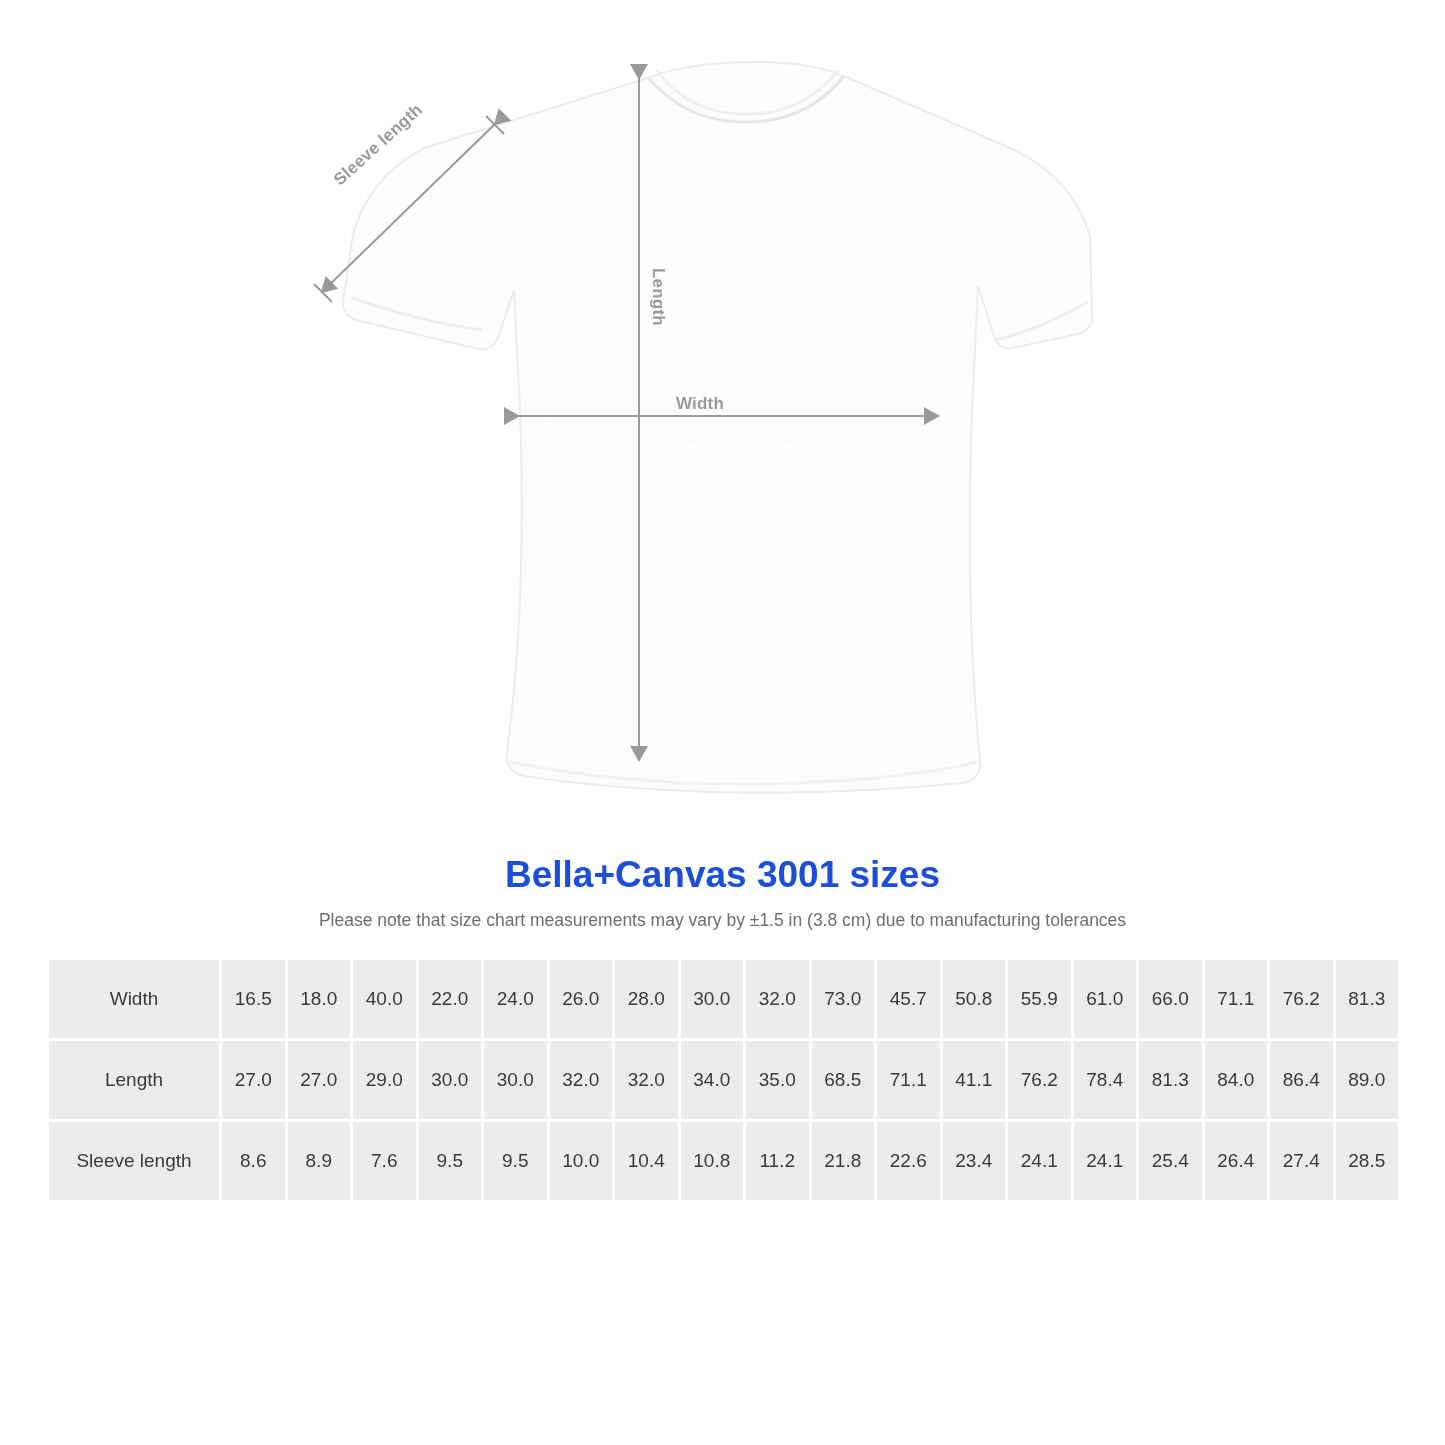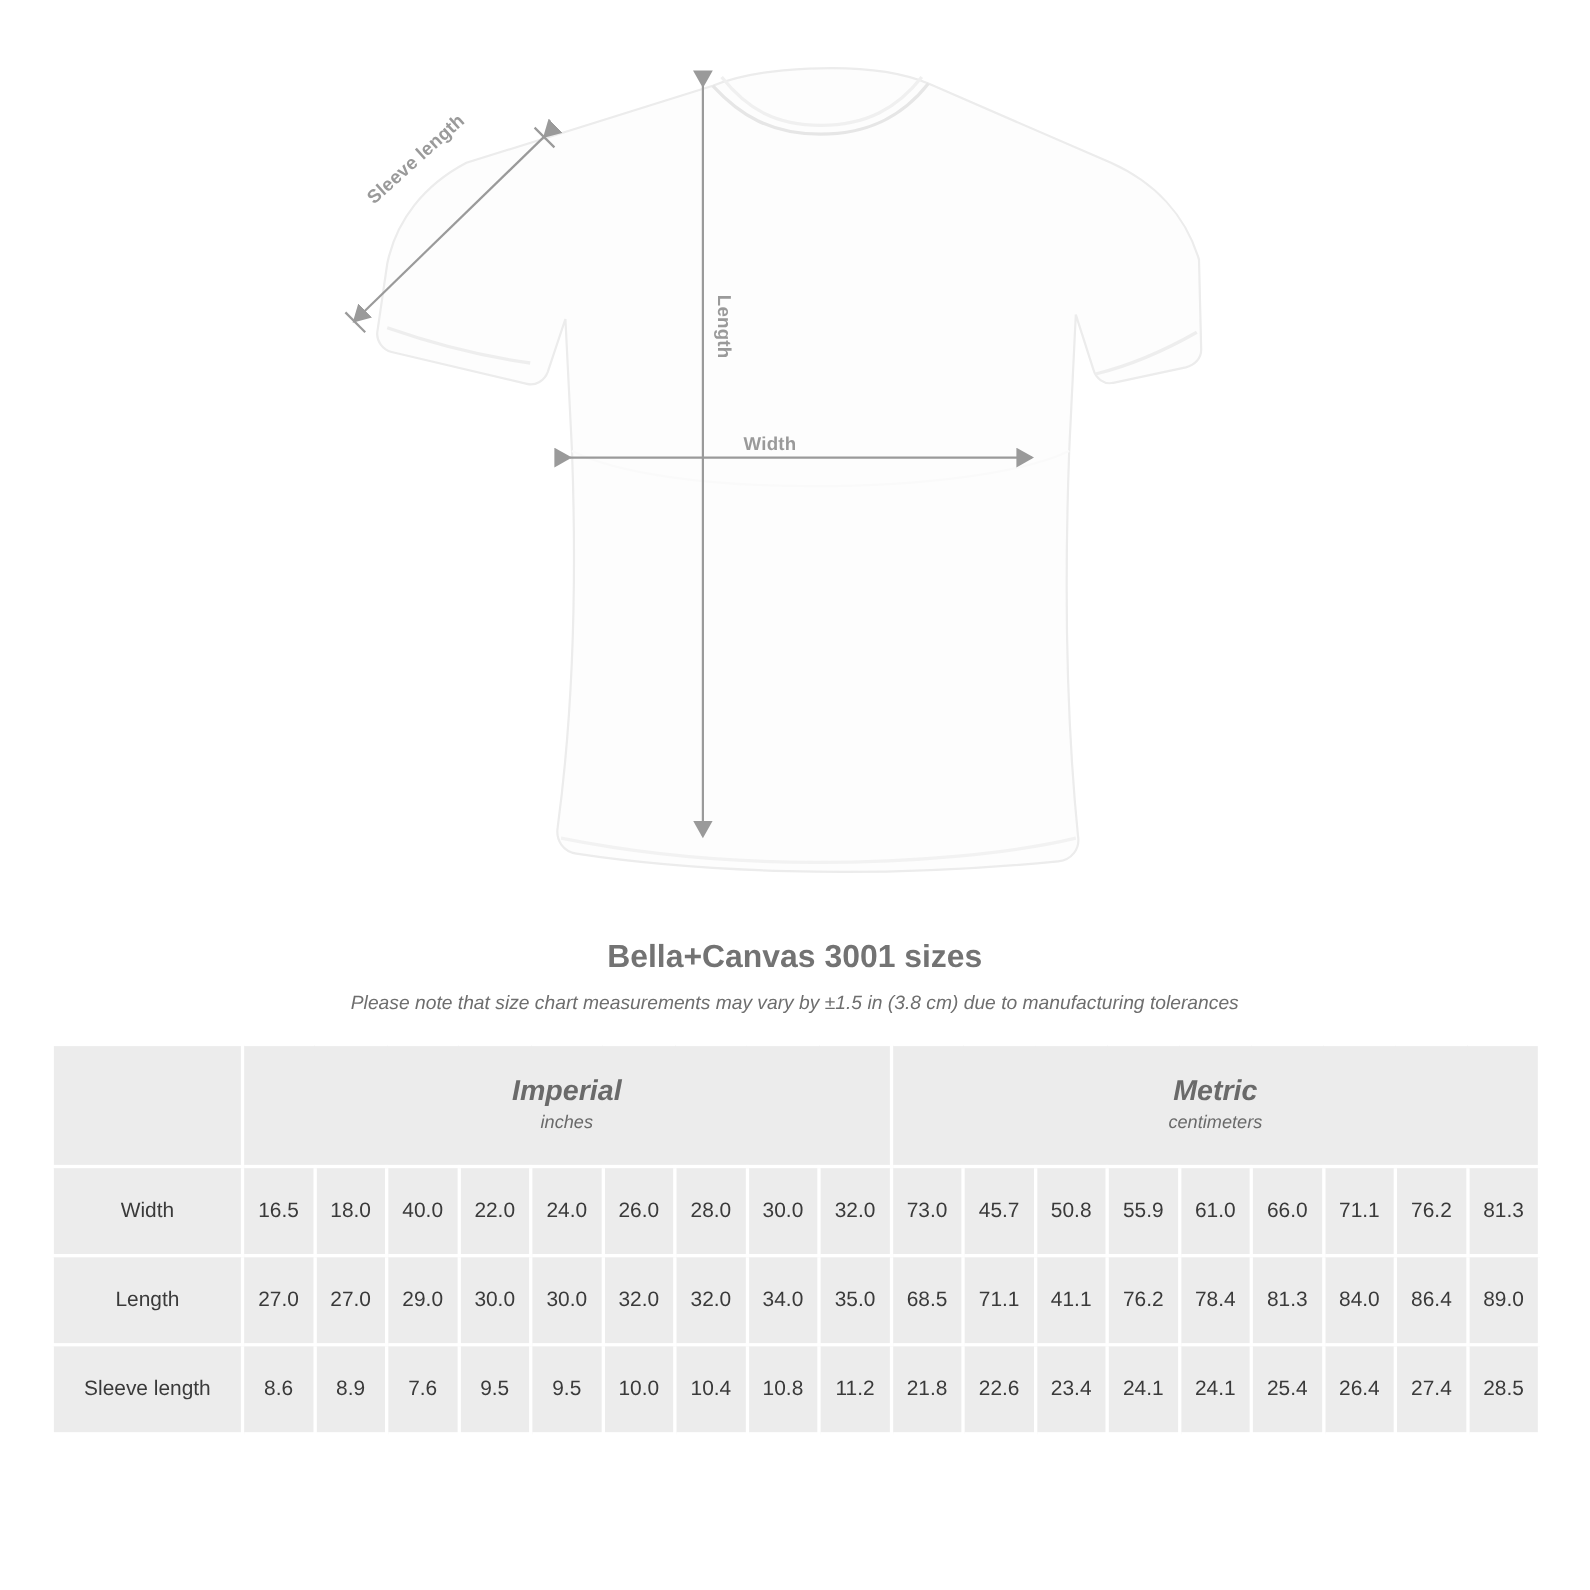--- a/index.html
+++ b/index.html
@@ -51,28 +51,27 @@
     left: 676px;
     top: 394px;
   }
 
   
   .heading-block {
     text-align: center;
     margin-top: 24px;
   }
   .chart-title {
-    font-size: 29px;
-    font-weight: bold;
-    color: #737373;
+    font-size: 37px;
+    font-weight: bold;
+    color: #1d4ed8;
     margin: 0 0 14px 0;
   }
   .chart-note {
     font-size: 17.5px;
-    font-style: italic;
     color: #6e6e6e;
     margin: 2px;
   }
 
   
   .table-wrap {
     margin: 26px 46px 0 46px;
   }
   table.size-table {
     border-collapse: collapse;
@@ -229,31 +228,20 @@
         <col class="c-cell">
         <col class="c-cell">
         <col class="c-cell">
         <col class="c-cell">
       <col class="c-cell">
         <col class="c-cell">
         <col class="c-cell">
         <col class="c-cell">
     </colgroup>
     <tbody id="table-body">
-        <tr class="unit-row">
-          <td class="blank"></td>
-          <td class="blank" colspan="9">
-            <div class="unit-name">Imperial</div>
-            <div class="unit-sub">inches</div>
-          </td>
-          <td class="blank" colspan="9">
-            <div class="unit-name">Metric</div>
-            <div class="unit-sub">centimeters</div>
-          </td>
-        </tr>
         <tr>
           <td class="rowhead">Width</td>
           <td class="val">16.5</td>
           <td class="val">18.0</td>
           <td class="val">40.0</td>
           <td class="val">22.0</td>
           <td class="val">24.0</td>
           <td class="val">26.0</td>
           <td class="val">28.0</td>
           <td class="val">30.0</td>

